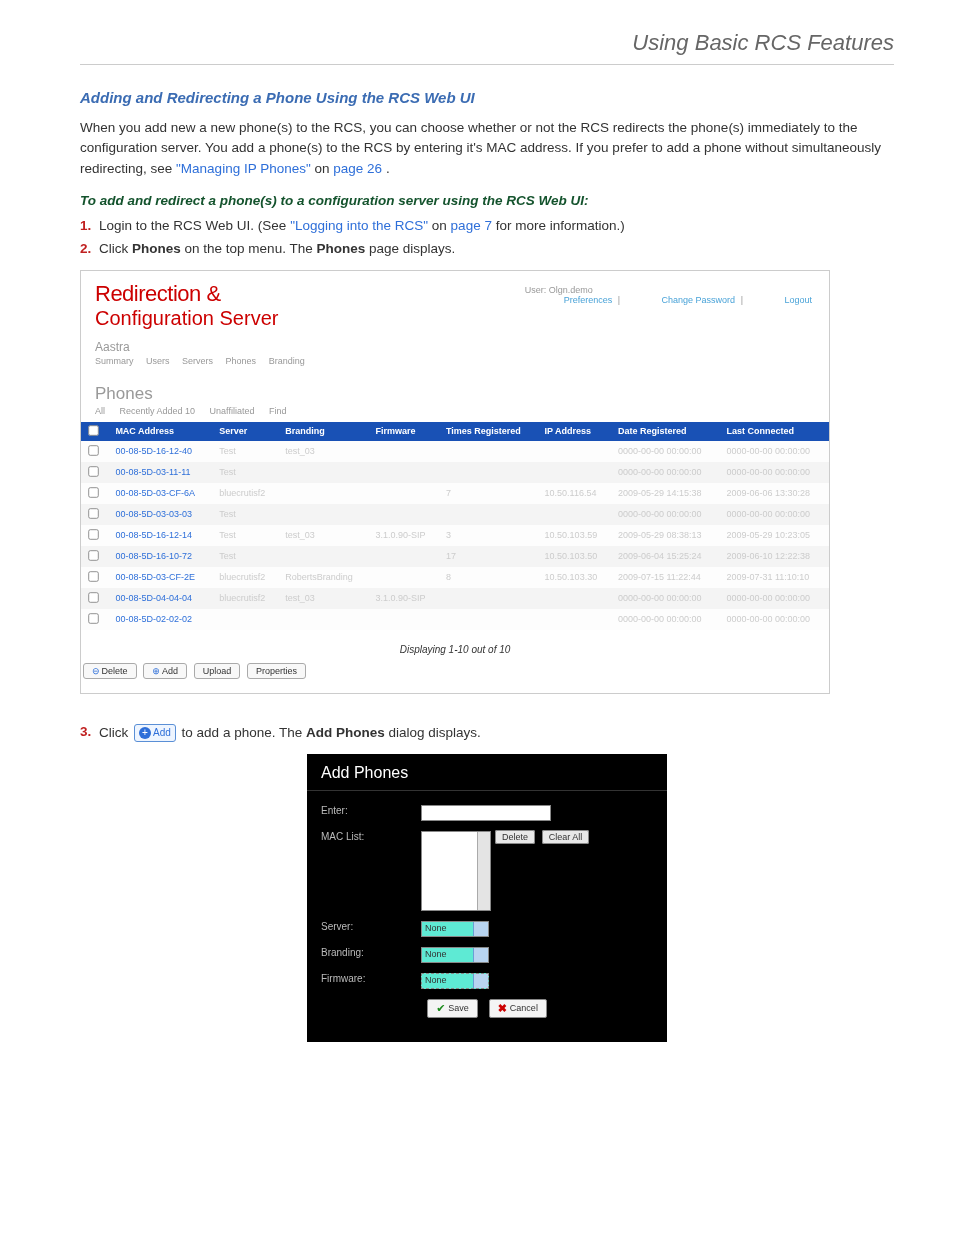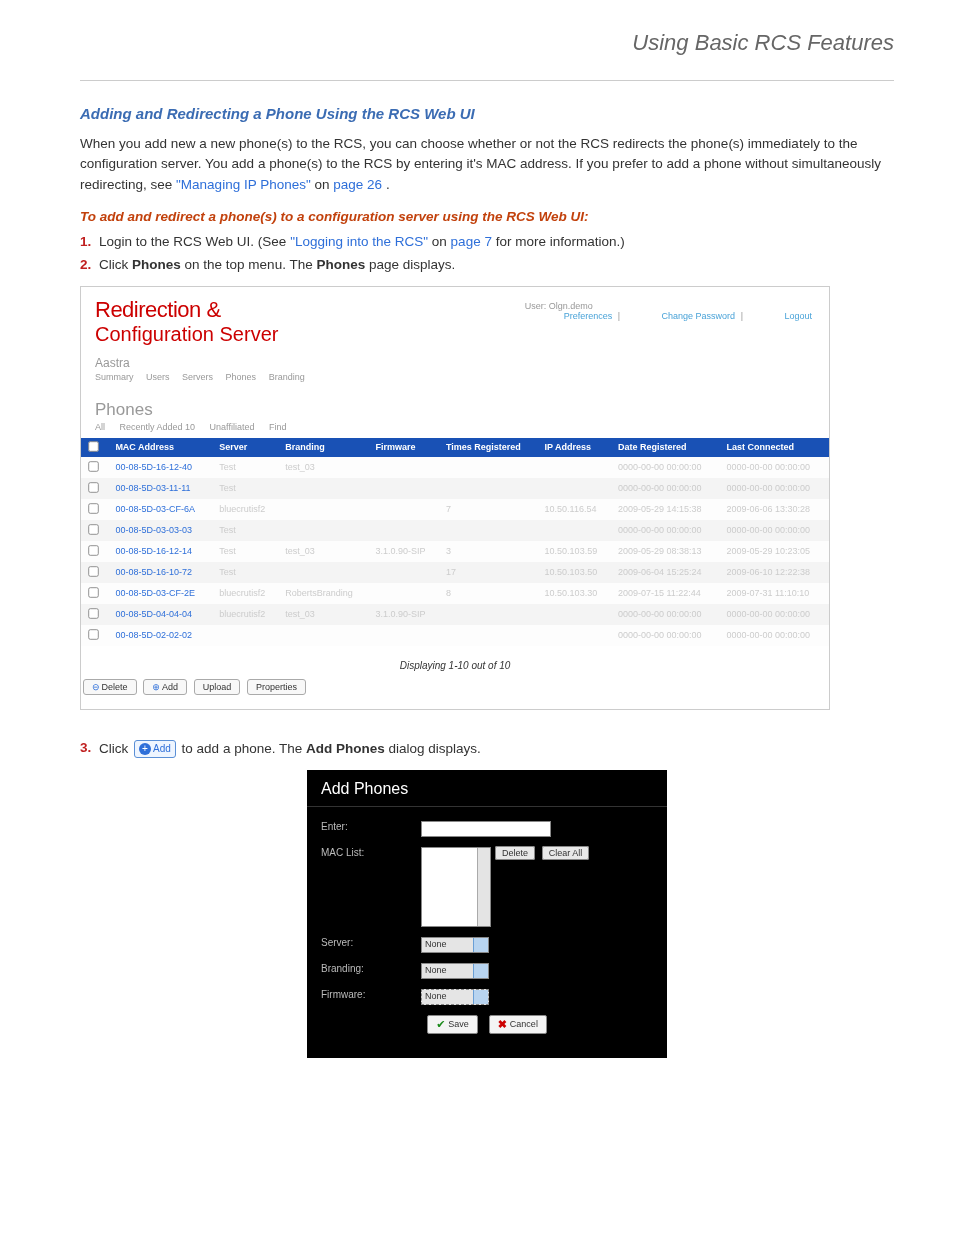--- a/index.html
+++ b/index.html
@@ -9,34 +9,34 @@
     color: #333;
     background: #fff;
     width: 954px;
     padding: 30px 60px 40px 80px;
   }
   .chapter-title {
     text-align: right;
     font-style: italic;
     font-size: 22px;
     color: #666;
-    margin-bottom: 24px;
+    margin-bottom: 8px;
   }
   hr.top-rule { border: none; border-top: 1px solid #ccc; margin-bottom: 24px; }
   .section-heading {
     color: #3b6cb3;
     font-style: italic;
     font-weight: bold;
     font-size: 15px;
     margin-bottom: 12px;
   }
   .body-text { margin-bottom: 14px; line-height: 1.5; font-size: 13.5px; }
   .link { color: #2e6fd9; }
   .subhead {
-    color: #c2410c;
+    color: #14532d;
     font-style: italic;
     font-weight: bold;
     font-size: 13.5px;
     margin: 14px 0 10px 0;
   }
   .step { margin-bottom: 8px; font-size: 13.5px; }
   .step-num { color: #c02020; font-weight: bold; margin-right: 4px; }
   .bold { font-weight: bold; }
 
   
@@ -128,21 +128,21 @@
     padding: 10px 14px 8px 14px;
     border-bottom: 1px solid #333;
   }
   .ss2-body { padding: 14px 14px 6px 14px; }
   .ss2-row { display: flex; margin-bottom: 10px; align-items: flex-start; }
   .ss2-label { width: 100px; color: #bbb; font-size: 10px; }
   .ss2-input { width: 130px; height: 16px; background: #fff; border: 1px solid #888; }
   .ss2-list { width: 70px; height: 80px; background: #fff; border: 1px solid #888; position: relative; }
   .ss2-list::after { content: ""; position: absolute; right: 0; top: 0; bottom: 0; width: 12px; background: #e4e4e4; border-left: 1px solid #aaa; }
   .ss2-smallbtn { border: 1px solid #888; background: #e8e8e8; color: #333; font-size: 9px; padding: 1px 6px; margin-left: 4px; border-radius: 2px; }
-  .ss2-select { width: 68px; height: 16px; background: #e5e5e5; border: 1px solid #888; position: relative; font-size: 9px; color: #333; padding: 1px 3px; }
+  .ss2-select { width: 68px; height: 16px; background: #5eead4; border: 1px solid #888; position: relative; font-size: 9px; color: #333; padding: 1px 3px; }
   .ss2-select::after { content: ""; position: absolute; right: 0; top: 0; bottom: 0; width: 14px; background: #b8d4f0; border-left: 1px solid #6a9fd6; }
   .ss2-select.dashed { border-style: dashed; }
   .ss2-actions { text-align: center; margin-top: 10px; }
   .ss2-actbtn { border: 1px solid #888; background: #f4f4f4; color: #333; font-size: 9px; padding: 2px 8px; margin: 0 4px; border-radius: 2px; display: inline-flex; align-items: center; gap: 3px; }
   .ss2-check { color: #1a8a1a; font-size: 11px; }
   .ss2-x { color: #c00; font-weight: bold; font-size: 11px; }
 </style>
 </head>
 <body>
 

